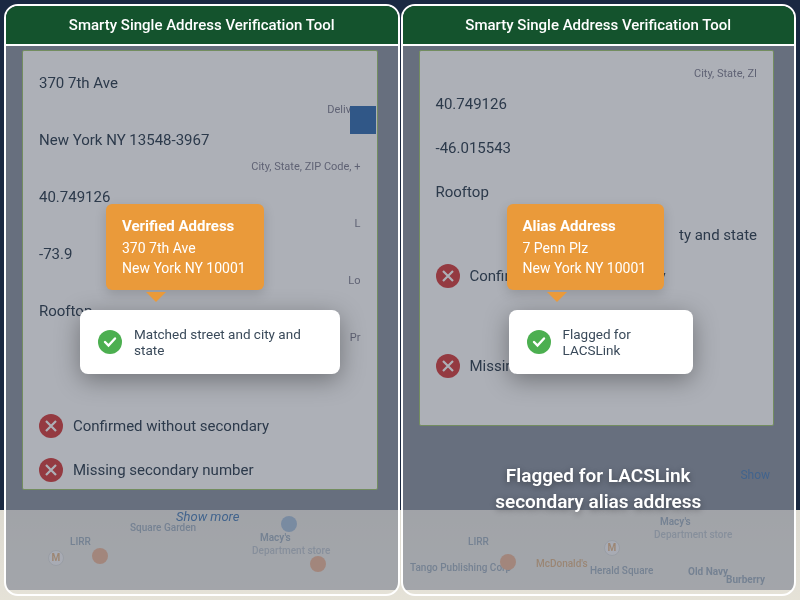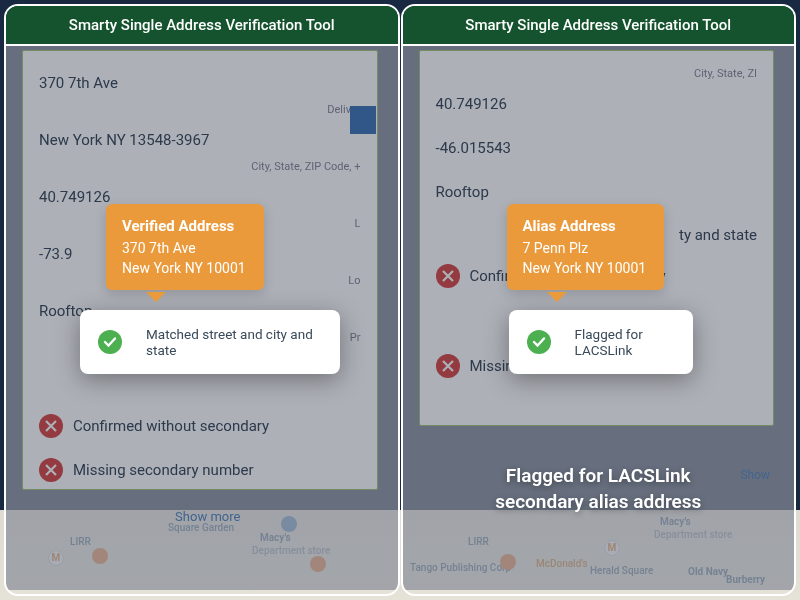--- a/index.html
+++ b/index.html
@@ -121,21 +121,21 @@
     border-top-color: #ea9a3a;
     border-bottom: none;
   }
   .highlight-card {
     position: absolute;
     z-index: 18;
     background: #fff;
     border-radius: 8px;
     box-shadow: 0 6px 24px rgba(0,0,0,0.35);
     padding: 16px 18px;
-    display: flex; align-items: center; gap: 24px;
+    display: flex; align-items: center; gap: 12px;
     font-size: 13.5px;
     color: #3a4a5a;
   }
   .big-caption {
     position: absolute;
     z-index: 30;
     color: #fff;
     font-size: 19px;
     font-weight: 600;
     text-align: center;
@@ -144,21 +144,21 @@
   }
   .show-link { position:absolute; right:24px; font-size:12px; color:#5b8abe;margin-top:28px; }
 </style>
 </head>
 <body>
 
 <div class="map-bg">
   <span class="map-label" style="left:70px; top:26px;">LIRR</span>
   <span class="map-pin orange" style="left:92px; top:38px;"></span>
   <span class="map-pin m" style="left:48px; top:40px;">M</span>
-  <span class="map-label" style="left:130px; top:12px;margin-left:38px;">Square Garden</span>
+  <span class="map-label" style="left:130px; top:12px;">Square Garden</span>
   <span class="map-label" style="left:260px; top:22px; color:#4a6a8a; font-weight:600;">Macy's</span>
   <span class="map-label" style="left:252px; top:35px; color:#8a9aaa;">Department store</span>
   <span class="map-pin blue" style="left:281px; top:6px;"></span>
   <span class="map-pin orange" style="left:310px; top:46px;"></span>
   <span class="map-label" style="left:410px; top:52px;">Tango Publishing Corp</span>
   <span class="map-pin orange" style="left:500px; top:44px;"></span>
   <span class="map-label" style="left:536px; top:48px; color:#d07a20;">McDonald's</span>
   <span class="map-pin m" style="left:604px; top:30px;">M</span>
   <span class="map-label" style="left:590px; top:55px;">Herald Square</span>
   <span class="map-label" style="left:660px; top:6px; color:#4a6a8a; font-weight:600;">Macy's</span>
@@ -201,21 +201,21 @@
             <svg viewBox="0 0 12 12">
                 <path d="M1 1 L11 11 M11 1 L1 11" stroke="#fff" stroke-width="2.2" fill="none"></path>
               </svg>
           </span>
           <span>Missing secondary number</span>
         </div>
       </div>
 
       <div class="blue-btn"></div>
 
-      <div class="showmore" style="position:absolute; bottom:62px; left:12px; right:0;">Show more</div>
+      <div class="showmore" style="position:absolute; bottom:62px; left:12px; right:0;font-style:italic;">Show more</div>
 
       <div class="overlay-dark"></div>
 
       <div class="callout" style="left:100px; top:158px;">
         <div class="callout-title">Verified Address</div>
         <div>370 7th Ave</div>
         <div>New York NY 10001</div>
       </div>
 
       <div class="highlight-card" style="left:74px; top:264px; width:260px;">

